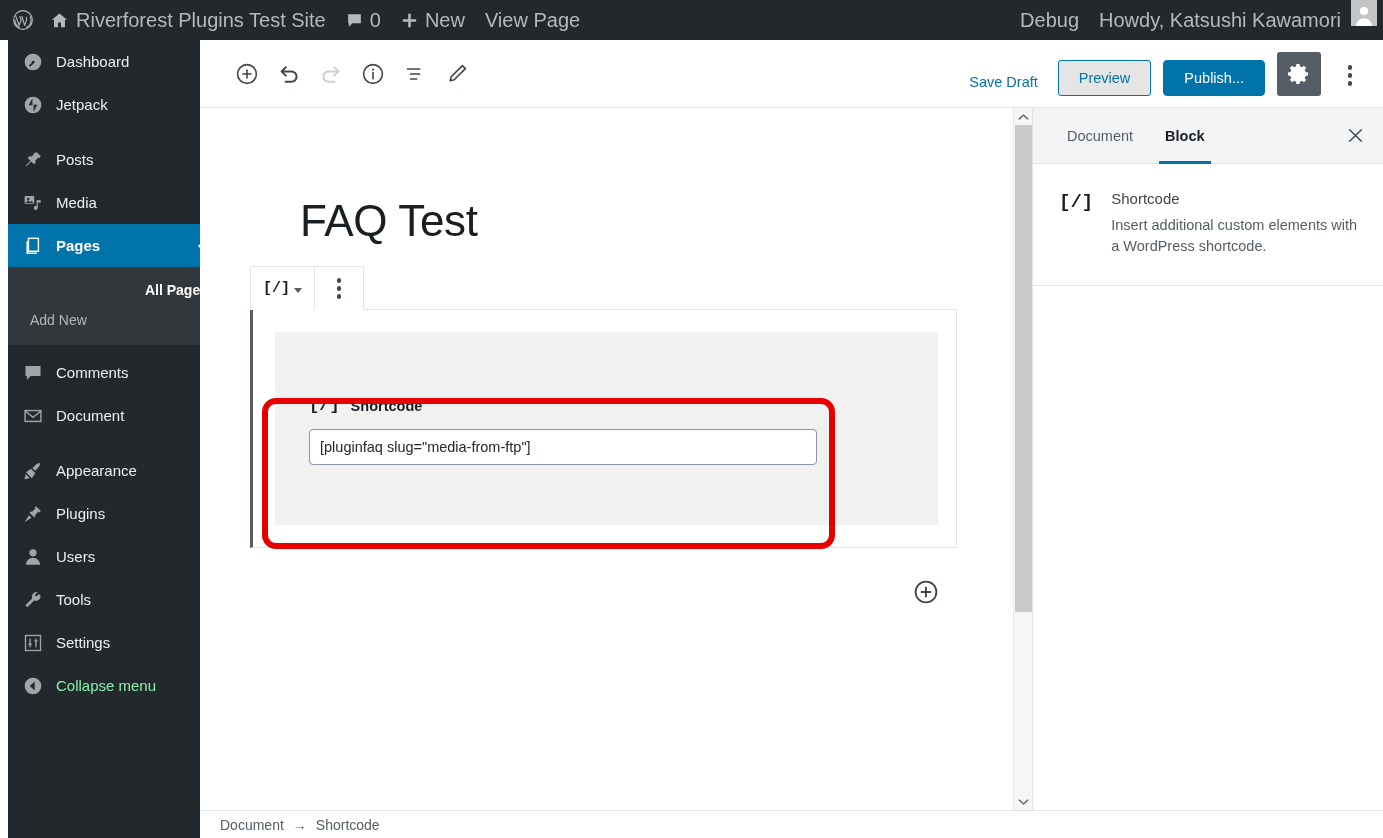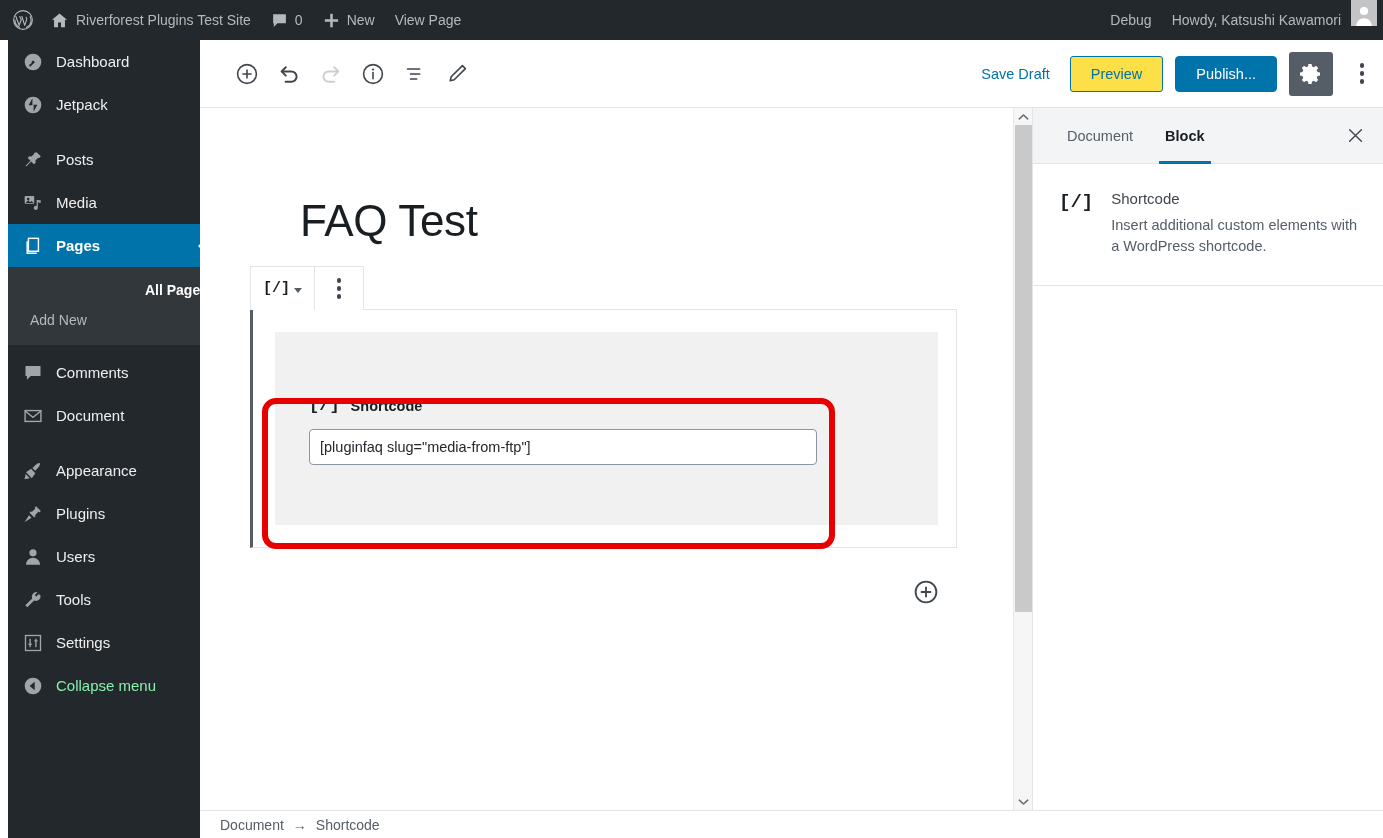--- a/index.html
+++ b/index.html
@@ -10,21 +10,21 @@
     background: #ffffff;
   }
 
   
   #admin-bar {
     position: absolute; top: 0; left: 0;
     width: 1383px; height: 40px;
     background: #23282d;
     color: #b4b9be;
     display: flex; align-items: center;
-    font-size: 14px;
+    font-size: 20px;
   }
   .ab-item {
     display: flex; align-items: center; gap: 7px;
     height: 40px; padding: 0 10px; color: #b4b9be;
     white-space: nowrap;
   }
   .ab-logo { padding-left: 12px; padding-right: 6px; }
   .wp-logo-svg { width: 22px; height: 22px; display: block; }
   .home-svg { width: 19px; height: 19px; display: block; }
   .comment-svg { width: 17px; height: 17px; display: block; }
@@ -85,30 +85,30 @@
   }
   #header-tools { display: flex; align-items: center; gap: 4px; padding-left: 28px; }
   .tool-btn {
     width: 38px; height: 38px;
     display: flex; align-items: center; justify-content: center;
     color: #40464d; background: none; border: none;
   }
   .tool-btn svg { width: 24px; height: 24px; display: block; }
   .tool-btn.disabled { color: #ccd0d4; }
   #header-right {
-    margin-left: auto; display: flex; align-items: center; gap: 12px;
-    padding-right: 4px;
+    margin-left: auto; display: flex; align-items: flex-end; gap: 12px;
+    padding-right: 16px;
   }
   #save-draft {
     color: #0073aa; font-size: 14.5px; background: none; border: none;
     padding: 6px 8px;
   }
   #preview-btn {
     font-size: 14.5px; color: #0073aa;
-    background: #fde047; border: 1px solid #0073aa;
+    background: #e5e5e5; border: 1px solid #0073aa;
     border-radius: 3px; padding: 9px 20px;
   }
   #publish-btn {
     font-size: 14.5px; color: #ffffff;
     background: #0073aa; border: 1px solid #0073aa;
     border-radius: 4px; padding: 9px 20px;
   }
   #settings-gear {
     width: 44px; height: 44px; background: #555d66;
     border: none; border-radius: 3px;

